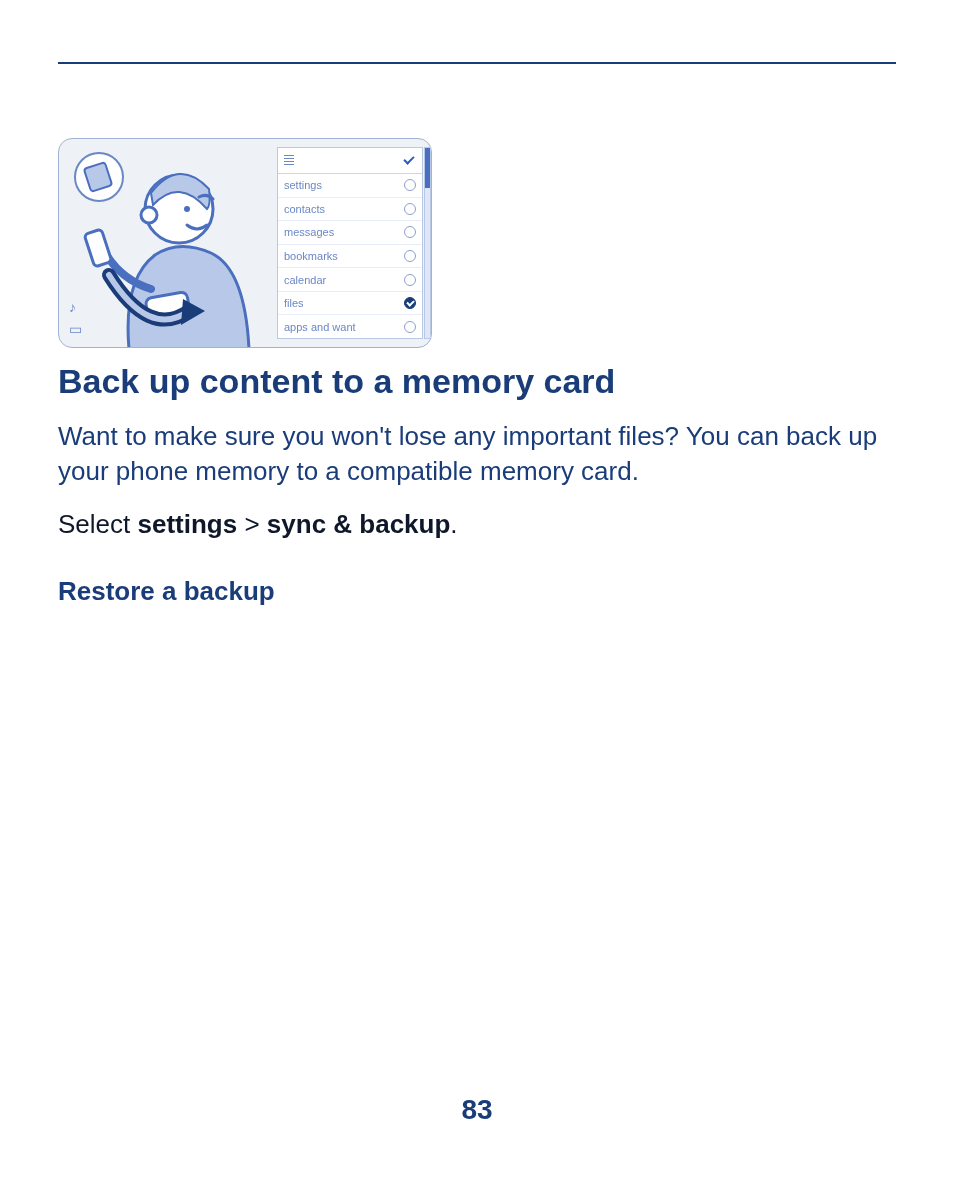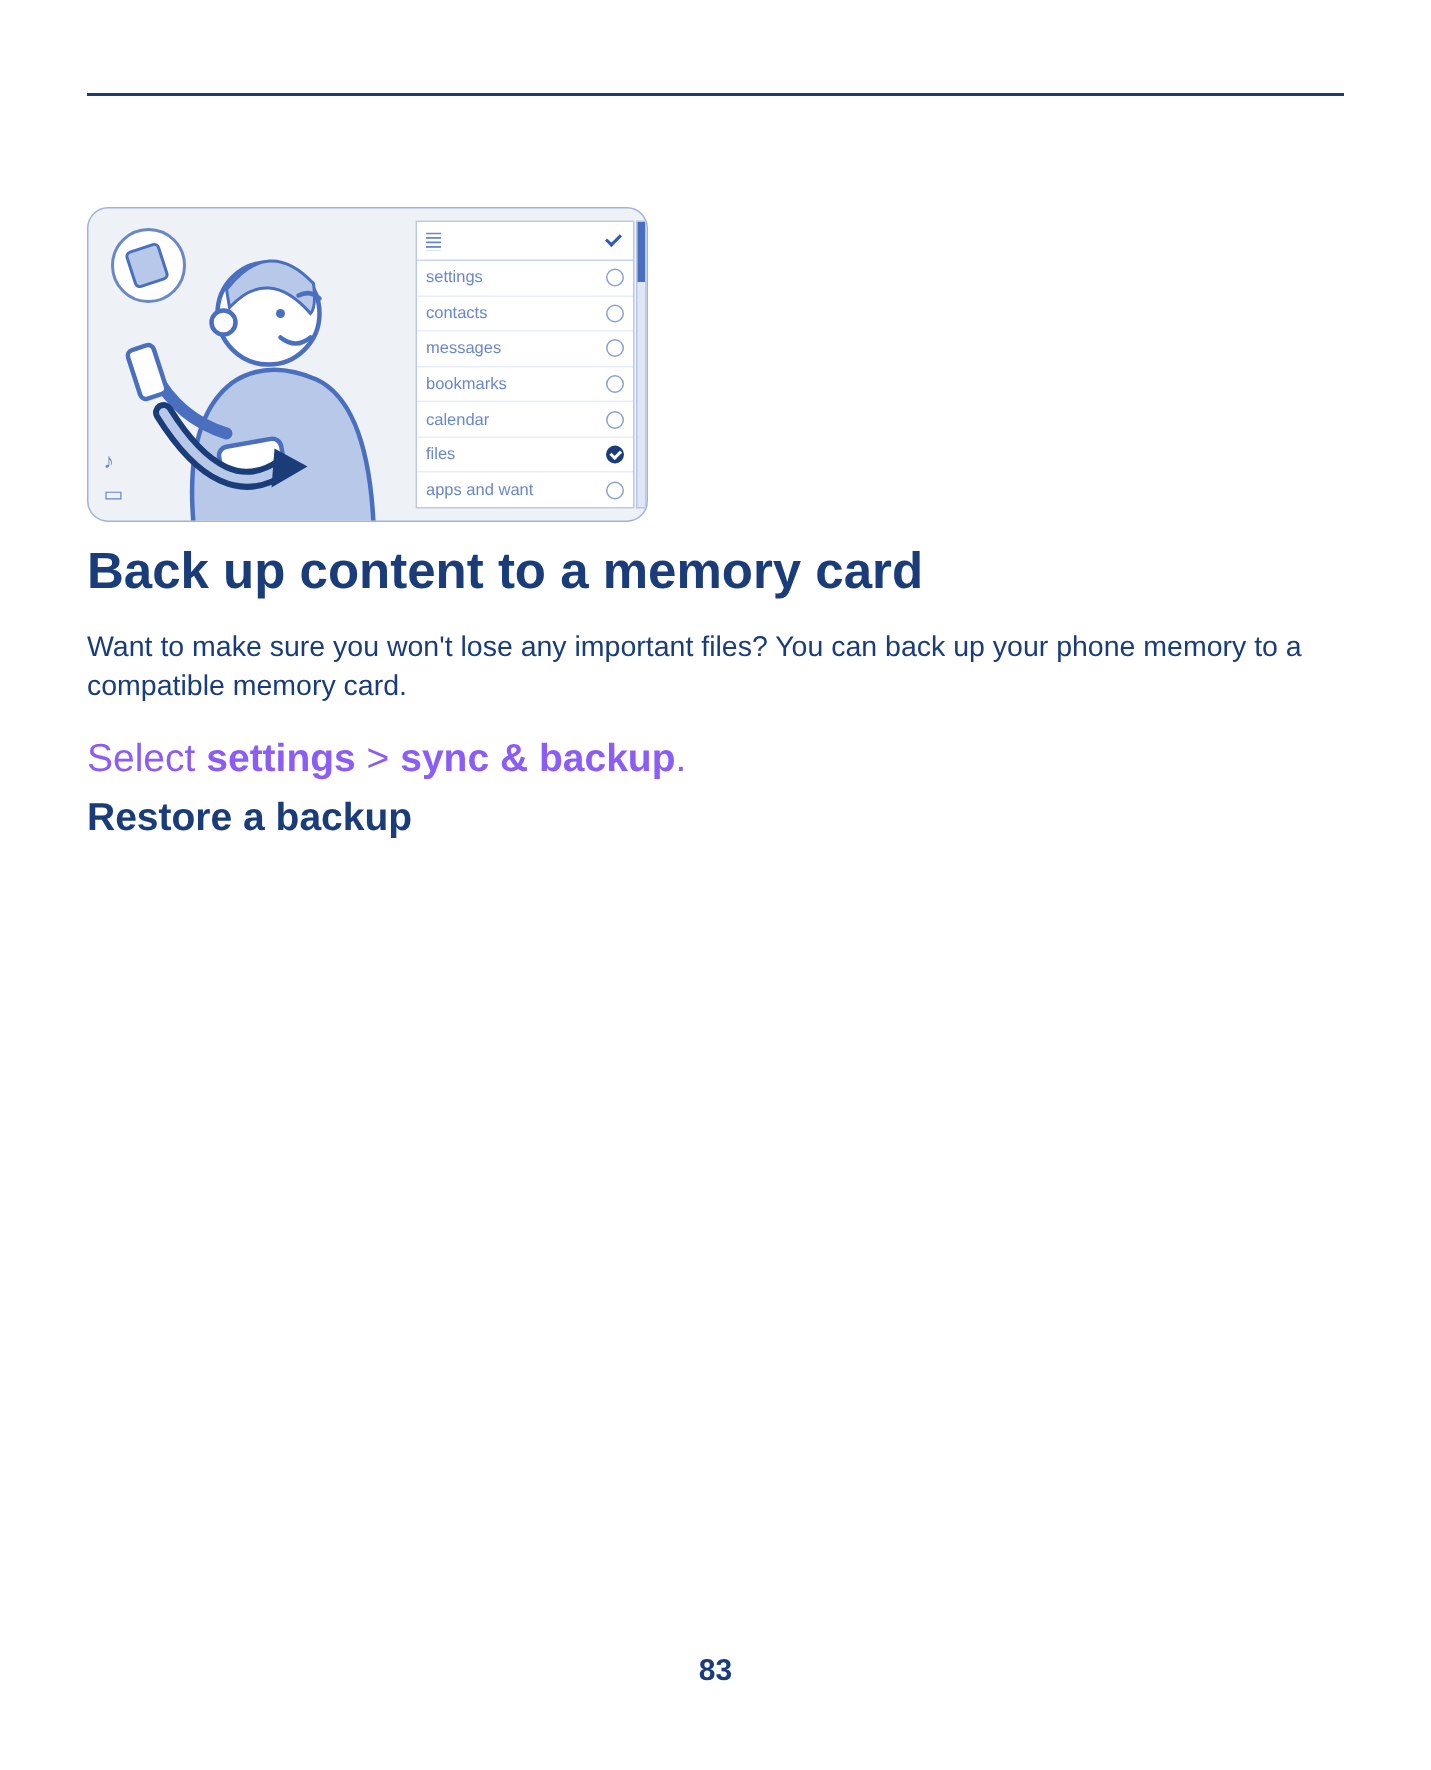--- a/index.html
+++ b/index.html
@@ -95,29 +95,29 @@
   .mini-icons span { font-size:14px; color:#6a87c6; }
 
   
   h2.section-title {
     font-size: 34px;
     font-weight: 700;
     color: #1a3d7a;
     margin: 10px 0 18px 0;
   }
   p.body {
-    font-size: 19px;
+    font-size: 26px;
     line-height: 1.35;
     color: #1a3d7a;
     margin-bottom: 20px;
   }
   p.nav {
     font-size: 26px;
-    color: #8b5cf6;
-    margin-bottom: 8px;
+    color: #0f172a;
+    margin-bottom: 36px;
   }
   .bold { font-weight: 700; }
   ol.steps { list-style: none; counter-reset: step; margin-bottom: 22px; }
   ol.steps li {
     font-size: 26px;
     color: #1a3d7a;
     margin-bottom: 14px;
   }
   ol.steps li .num { font-weight: 700; }
   .subhead {
@@ -140,21 +140,21 @@
     border-left:6px solid transparent;
     border-right:6px solid transparent;
     border-top:8px solid #fff;
   }
 
   .pagenum {
     position: absolute;
     left: 0; right: 0;
     bottom: 54px;
     text-align: center;
-    font-size: 20px;
+    font-size: 28px;
     font-weight: 700;
     color: #1a3d7a;
   }
 </style>
 </head>
 <body>
 
 <div class="page">
   <hr class="rule">
 

